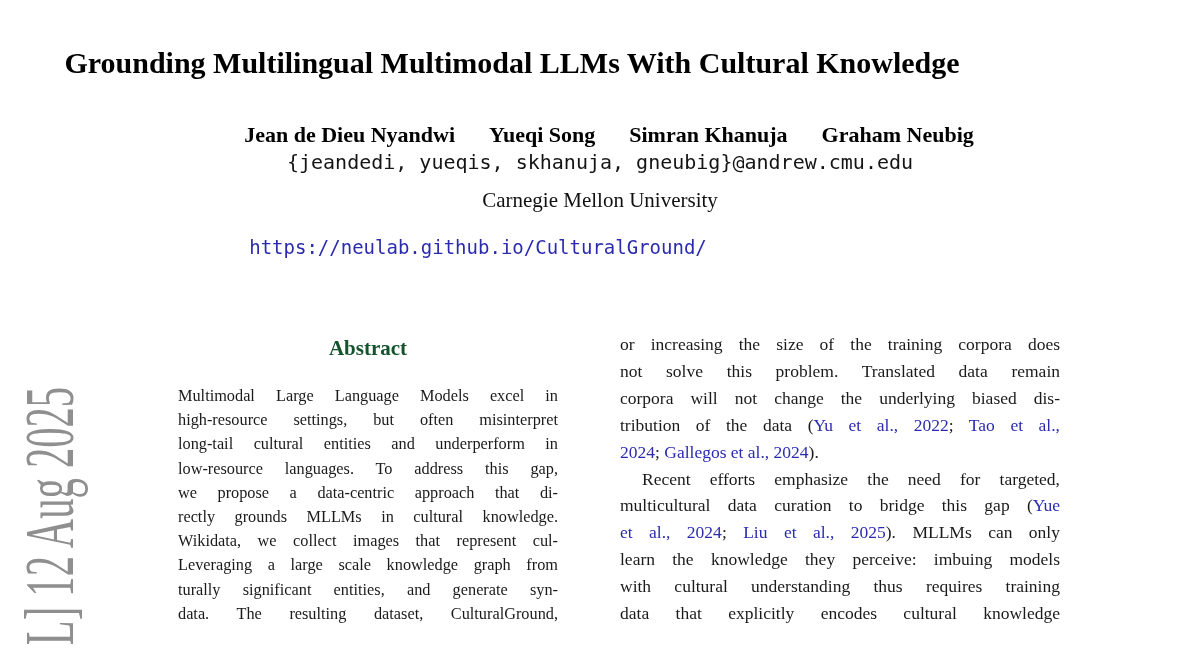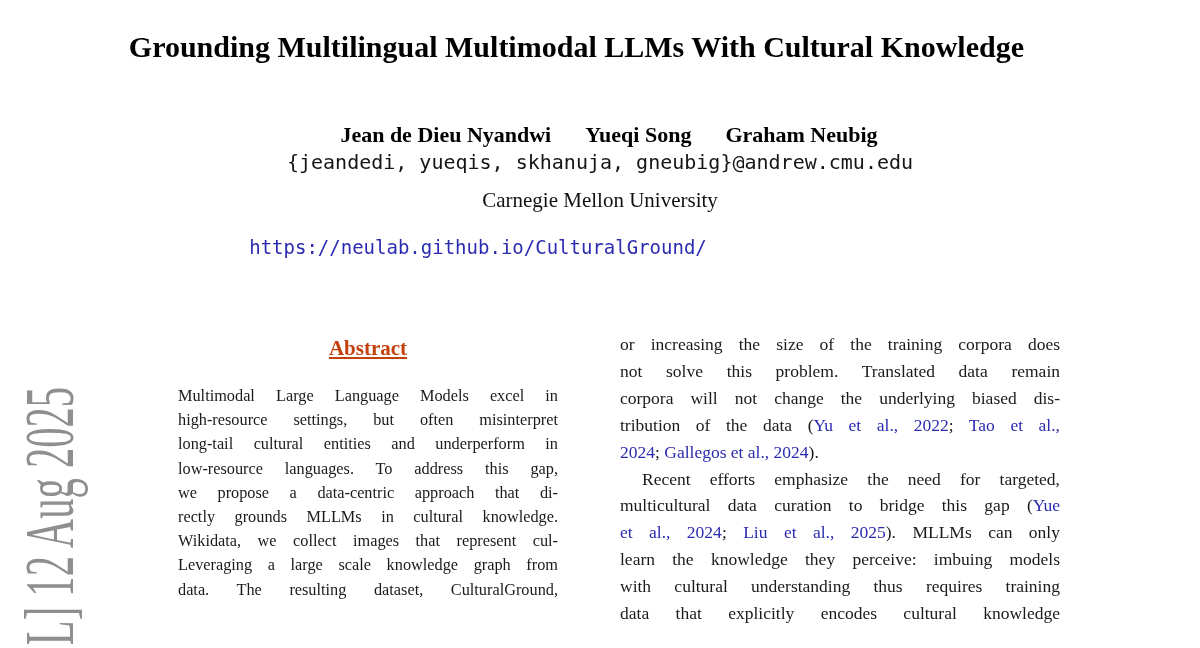--- a/index.html
+++ b/index.html
@@ -22,22 +22,22 @@
     left:-250px; top:481px;
     width:600px; line-height:70px;
     text-align:center;
     font-size:70px;
     color:var(--wm-color);
     white-space:nowrap;
     transform:rotate(-90deg) scaleX(0.58);
     font-family:"Liberation Serif", serif;
   }
   .paper-title {
-    position:absolute; top:30px; left:0; width:1024px;
-    text-align:right; font-weight:bold; font-size:30px; color:#000;
+    position:absolute; top:46px; left:0; width:1024px;
+    text-align:center; font-weight:bold; font-size:30px; color:#000;
   }
   .authors-row {
     position:absolute; top:122px; left:9px; width:1200px;
     display:flex; justify-content:center; gap:34px;
     font-weight:bold; font-size:22px; color:#000;
   }
   .emails-line {
     position:absolute; top:150px; left:0; width:1200px;
     text-align:center;
     font-family:"DejaVu Sans Mono", monospace;
@@ -49,21 +49,21 @@
   }
   .url-line {
     position:absolute; top:236px; left:0; width:956px;
     text-align:center;
     font-family:"DejaVu Sans Mono", monospace;
     font-size:19px;
   }
   .url-line span { color:var(--link-color); cursor:pointer; }
   .abstract-heading {
     position:absolute; left:178px; top:336px; width:380px;
-    text-align:center; font-weight:bold; font-size:21px; color:#c2410c;text-decoration:underline;
+    text-align:center; font-weight:bold; font-size:21px; color:#14532d;
   }
   .abstract-body {
     position:absolute; left:178px; top:384px; width:380px;
     font-size:16.3px; line-height:24.2px;
   }
   .right-body {
     position:absolute; left:620px; top:331px; width:440px;
     font-size:17.5px; line-height:26.9px;
   }
   .tline { text-align:justify; text-align-last:justify; }
@@ -74,20 +74,21 @@
 </head>
 <body>
 
 <div class="watermark">L] 12 Aug 2025</div>
 
 <h1 class="paper-title">Grounding Multilingual Multimodal LLMs With Cultural Knowledge</h1>
 
 <div class="authors-row">
   <span>Jean de Dieu Nyandwi</span>
   <span>Yueqi Song</span>
+  <span>Simran Khanuja</span>
   <span>Graham Neubig</span>
 </div>
 
 <div class="emails-line">{jeandedi, yueqis, skhanuja, gneubig}@andrew.cmu.edu</div>
 
 <div class="affiliation-line">Carnegie Mellon University</div>
 
 <div class="url-line">
   <span>https://neulab.github.io/CulturalGround/</span>
 </div>
@@ -96,20 +97,21 @@
 
 <div class="abstract-body">
     <div class="tline"><span>Multimodal Large Language Models excel in</span></div>
     <div class="tline"><span>high-resource settings, but often misinterpret</span></div>
     <div class="tline"><span>long-tail cultural entities and underperform in</span></div>
     <div class="tline"><span>low-resource languages. To address this gap,</span></div>
     <div class="tline"><span>we propose a data-centric approach that di-</span></div>
     <div class="tline"><span>rectly grounds MLLMs in cultural knowledge.</span></div>
     <div class="tline"><span>Wikidata, we collect images that represent cul-</span></div>
     <div class="tline"><span>Leveraging a large scale knowledge graph from</span></div>
+    <div class="tline"><span>turally significant entities, and generate syn-</span></div>
     <div class="tline"><span>data. The resulting dataset, CulturalGround,</span></div>
   </div>
 
 <div class="right-body">
     <div class="tline"><span>or increasing the size of the training corpora does</span></div>
     <div class="tline"><span>not solve this problem. Translated data remain</span></div>
     <div class="tline"><span>corpora will not change the underlying biased dis-</span></div>
     <div class="tline"><span>tribution of the data (</span><span class="cite-link">Yu et al., 2022</span><span>; </span><span class="cite-link">Tao et al.,</span></div>
     <div class="tline end"><span class="cite-link">2024</span><span>; </span><span class="cite-link">Gallegos et al., 2024</span><span>).</span></div>
     <div class="tline indent"><span>Recent efforts emphasize the need for targeted,</span></div>

